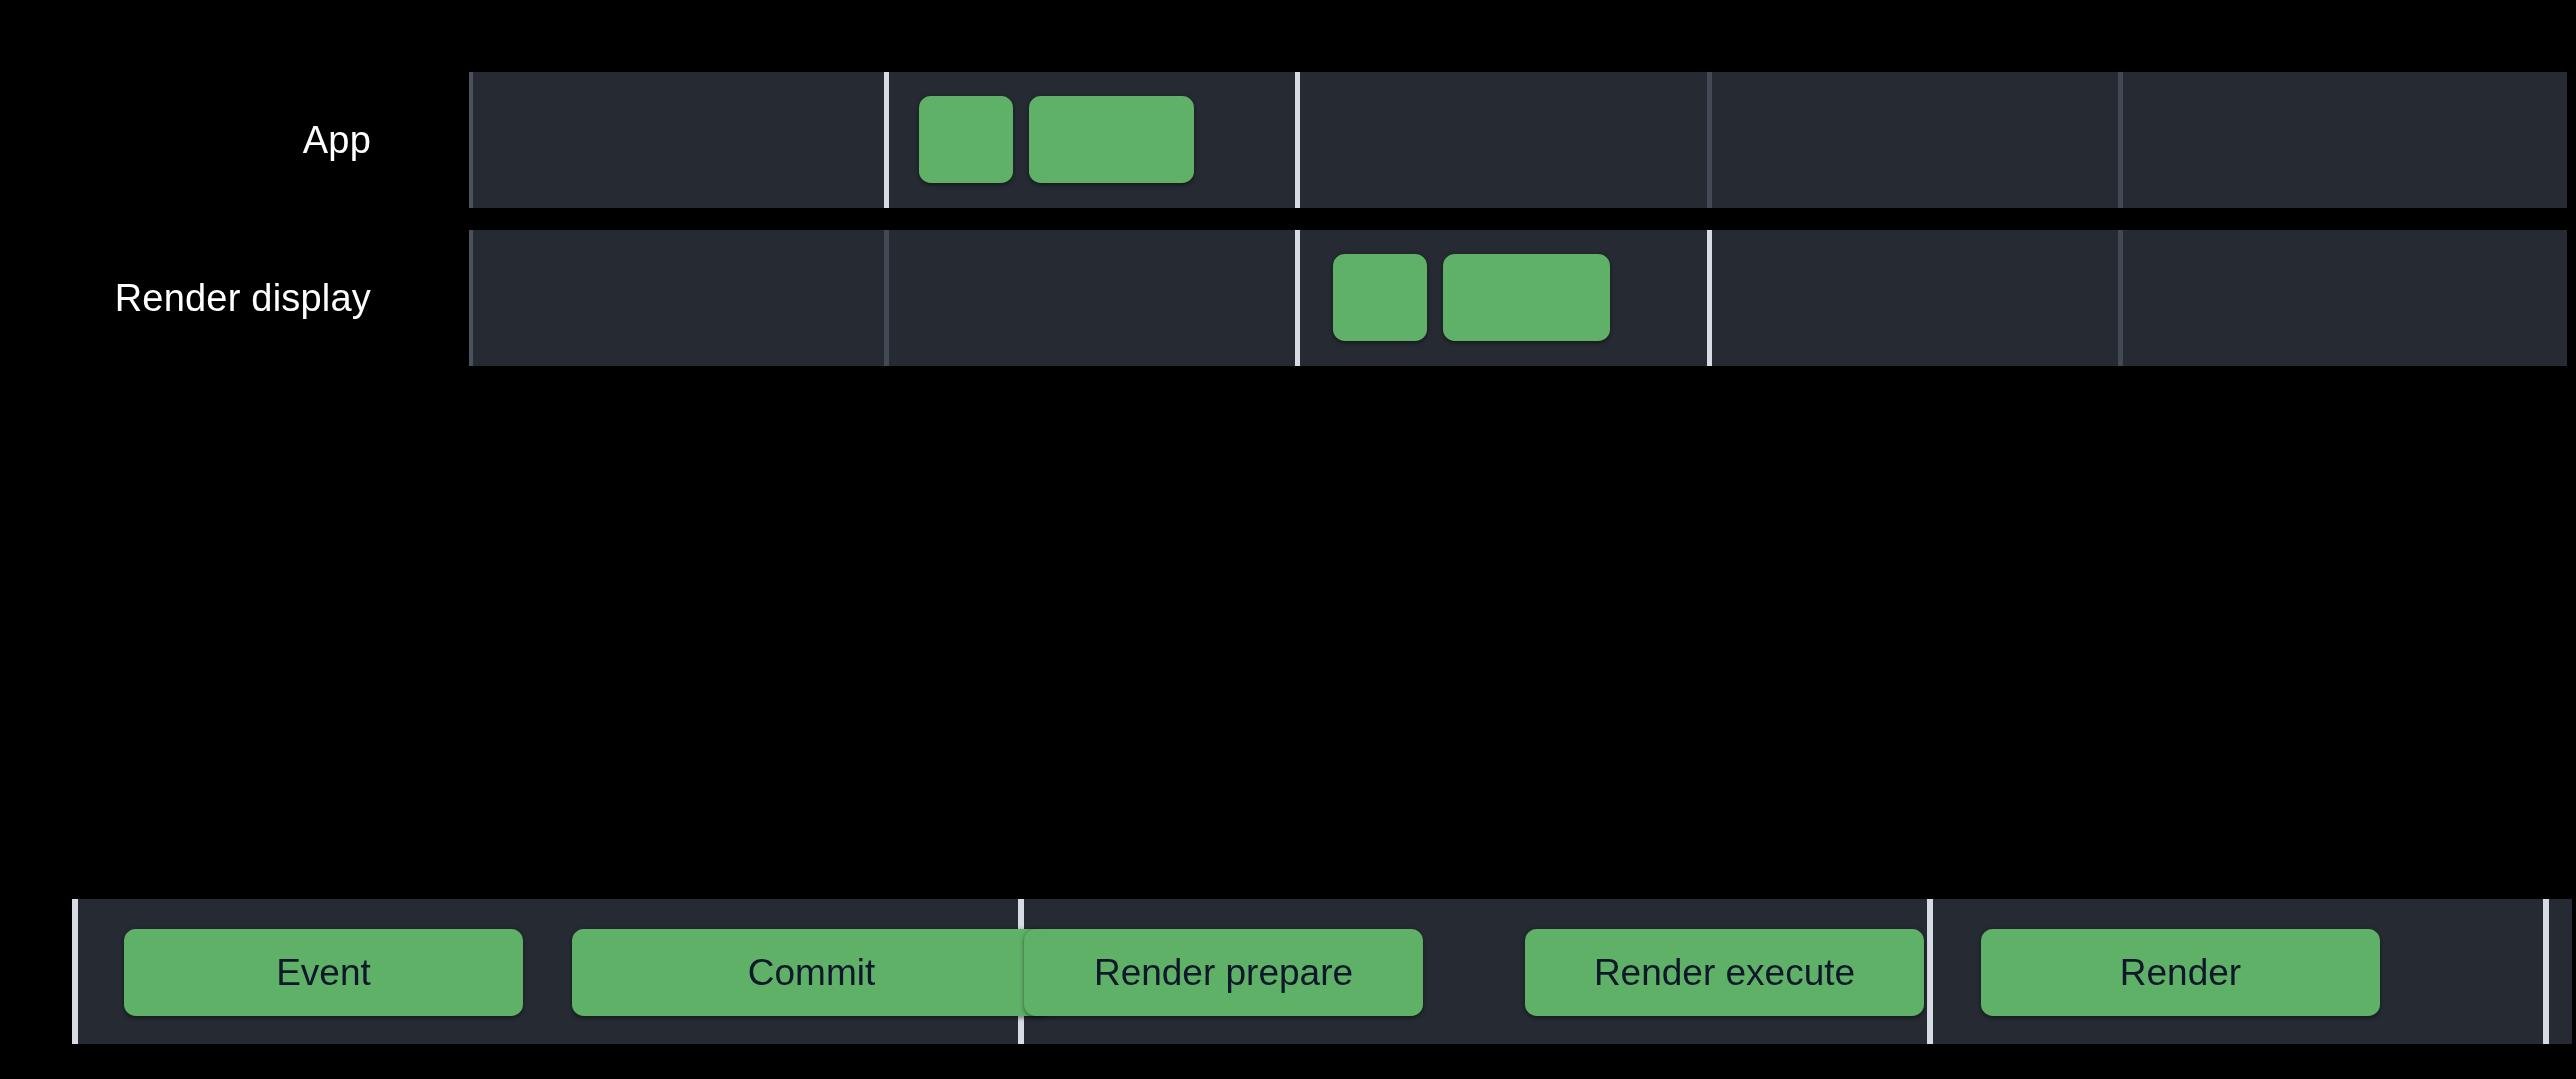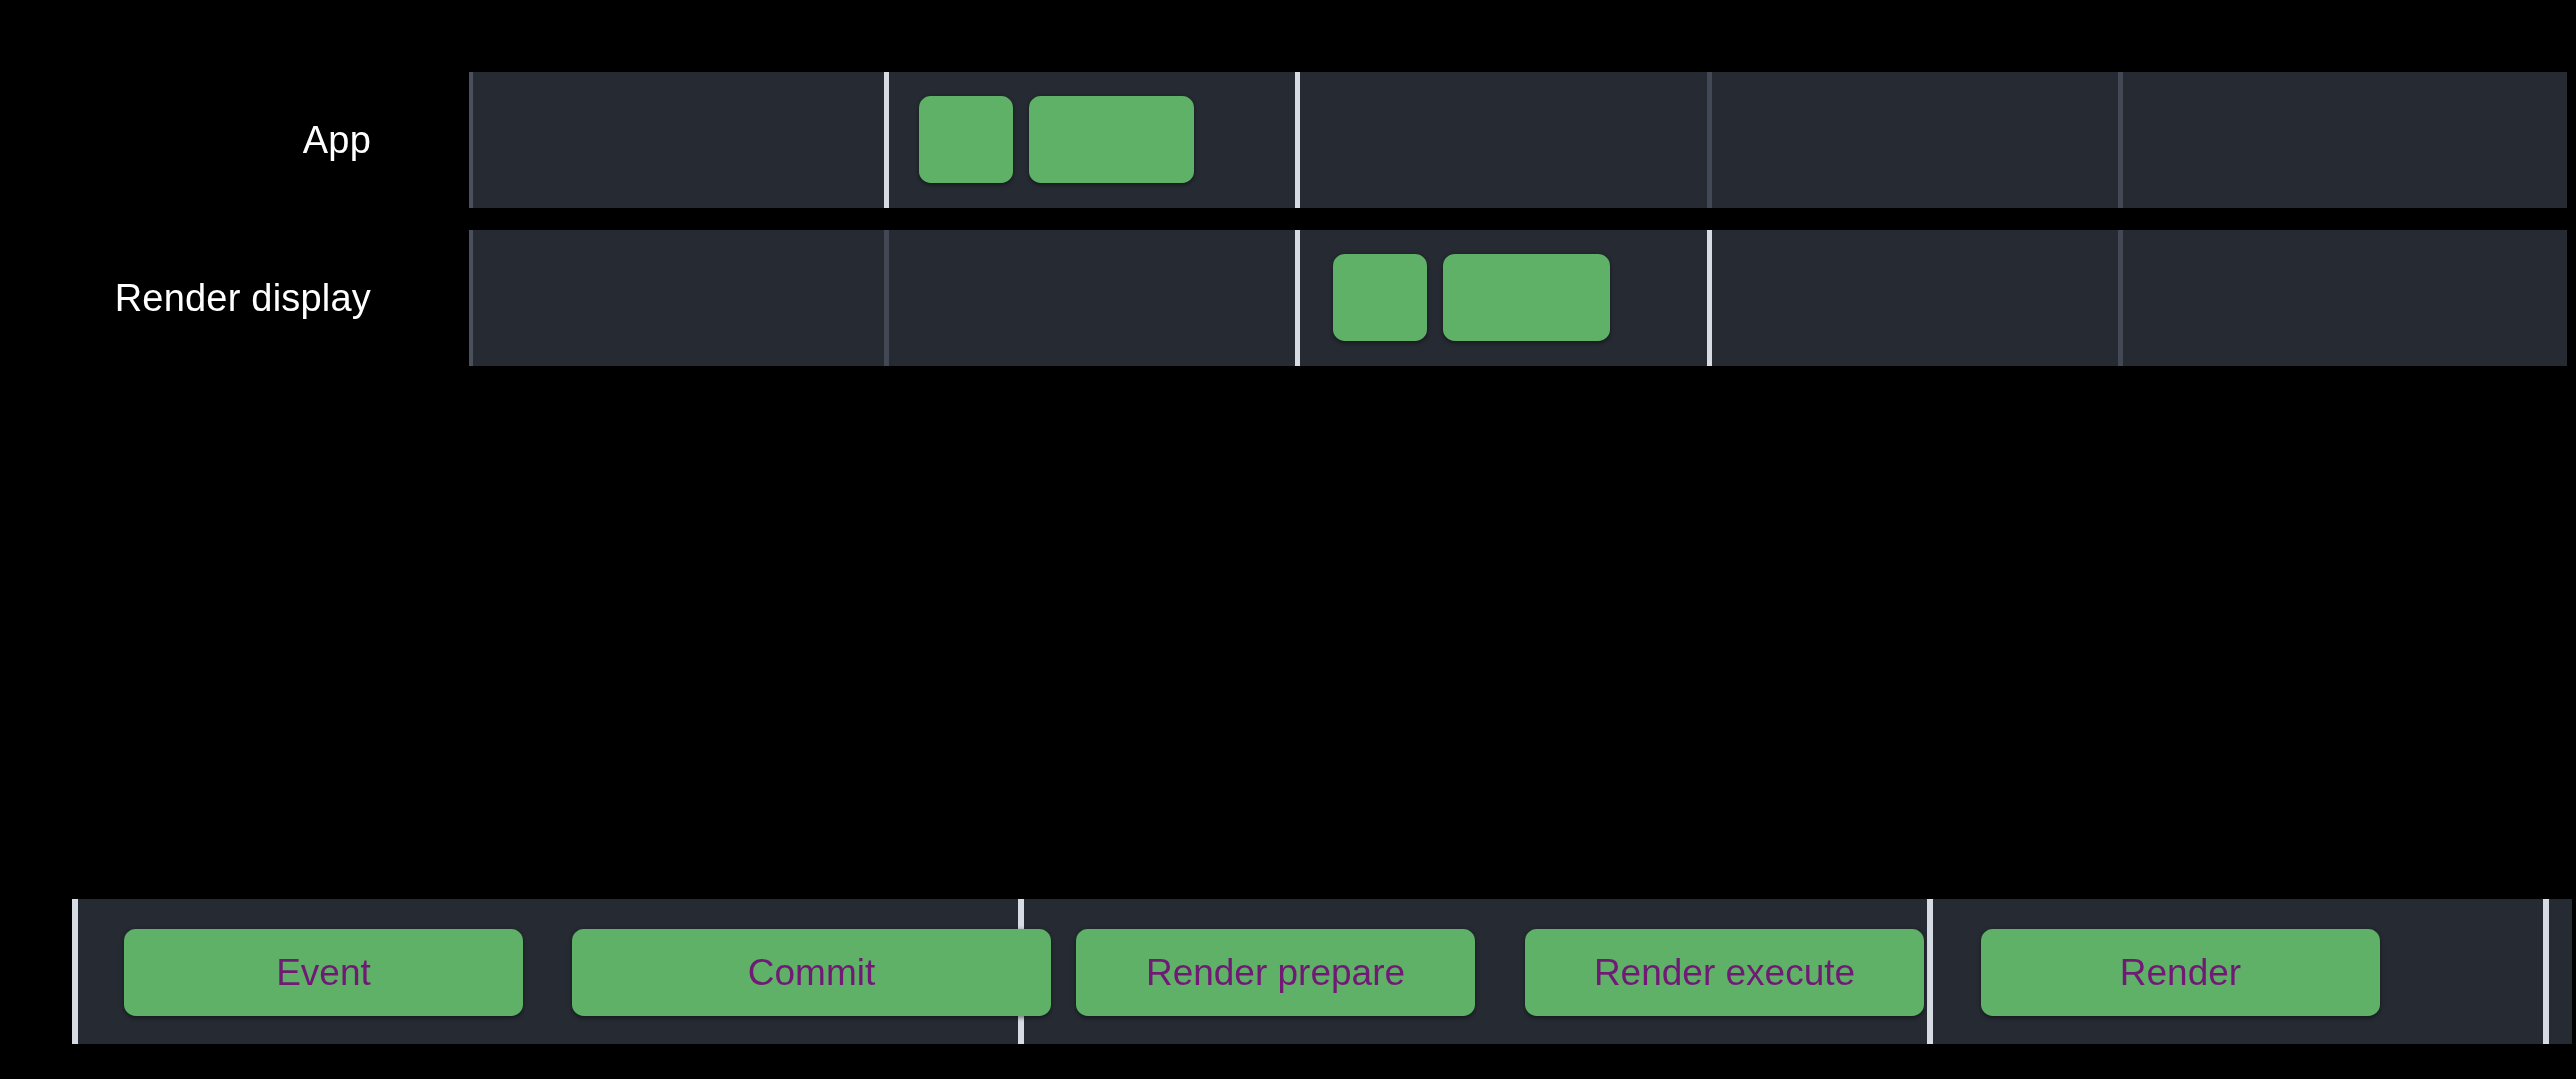--- a/index.html
+++ b/index.html
@@ -101,21 +101,21 @@
     height: 145px;
     background: #d7dbe4;
   }
 
   .legend-chip {
     position: absolute;
     top: 30px;
     height: 87px;
     background: #5fb167;
     border-radius: 11.8px;
-    color: #701a75;
+    color: #0f172a;
     font-size: 37px;
     line-height: 87px;
     text-align: center;
     box-shadow: 0 1.8px 4.5px rgba(0,0,0,0.45);
     box-sizing: border-box;
     white-space: nowrap;
   }
 </style>
 </head>
 <body>
@@ -152,19 +152,19 @@
   </div>
 
   <div class="legend">
     <div class="legend-divider" style="left:0px"></div>
     <div class="legend-divider" style="left:946px"></div>
     <div class="legend-divider" style="left:1855px"></div>
     <div class="legend-divider" style="left:2471px"></div>
 
     <div class="legend-chip" style="left:52px;width:399px">Event</div>
     <div class="legend-chip" style="left:500px;width:479px">Commit</div>
-    <div class="legend-chip" style="left:1004px;width:399px">Render prepare</div>
+    <div class="legend-chip" style="left:952px;width:399px">Render prepare</div>
     <div class="legend-chip" style="left:1453px;width:399px">Render execute</div>
     <div class="legend-chip" style="left:1909px;width:399px">Render</div>
   </div>
 
 </div>
 
 
 </body></html>

